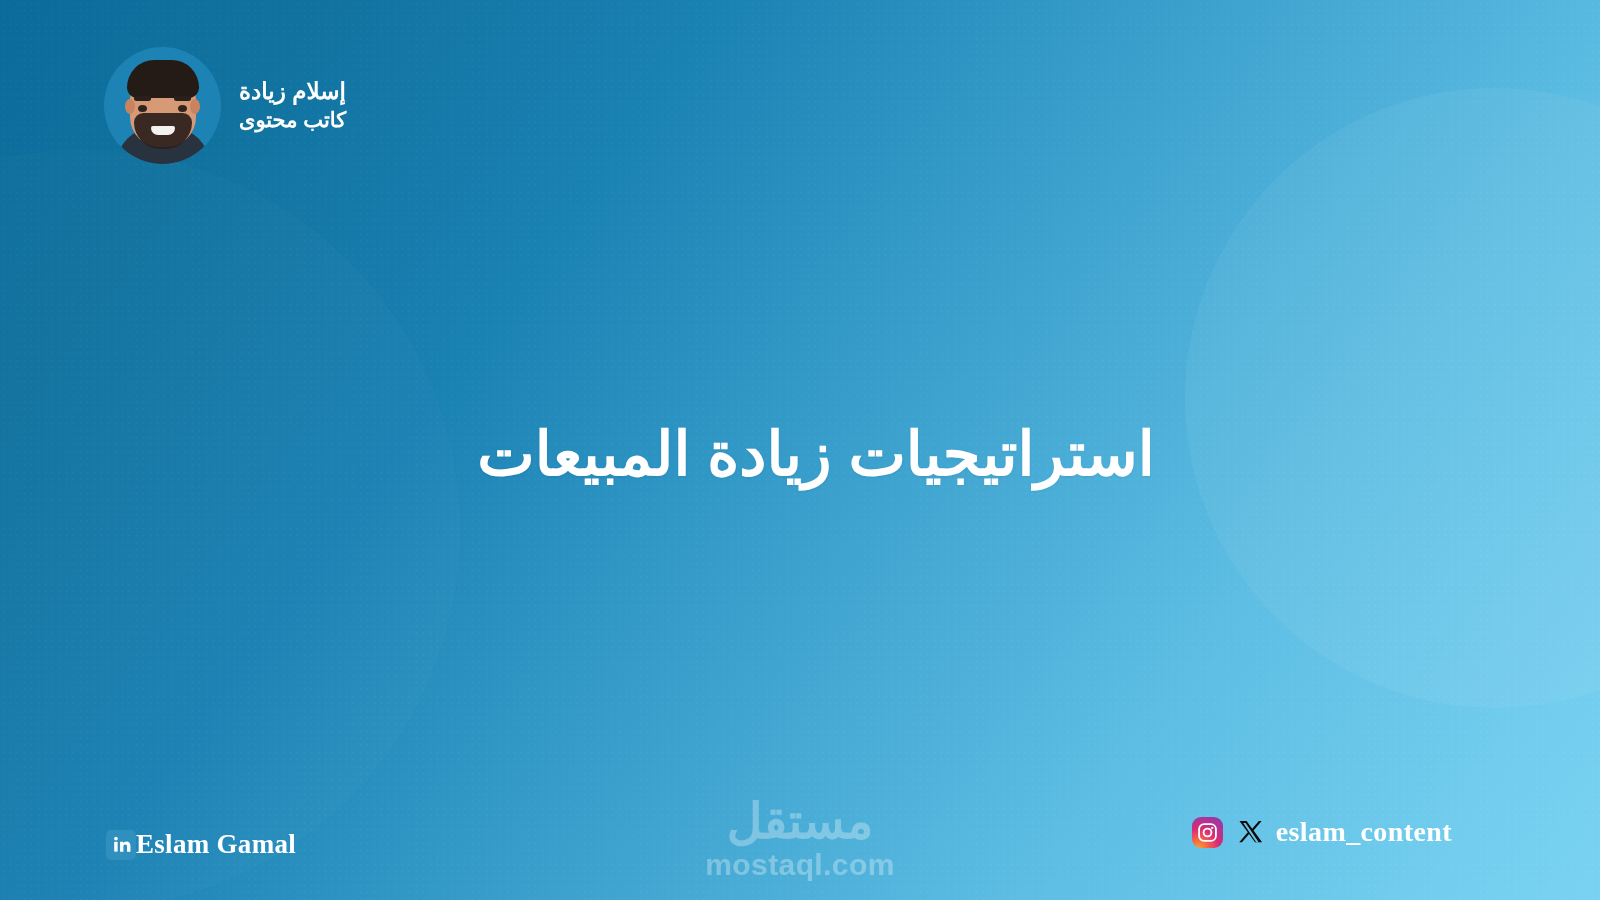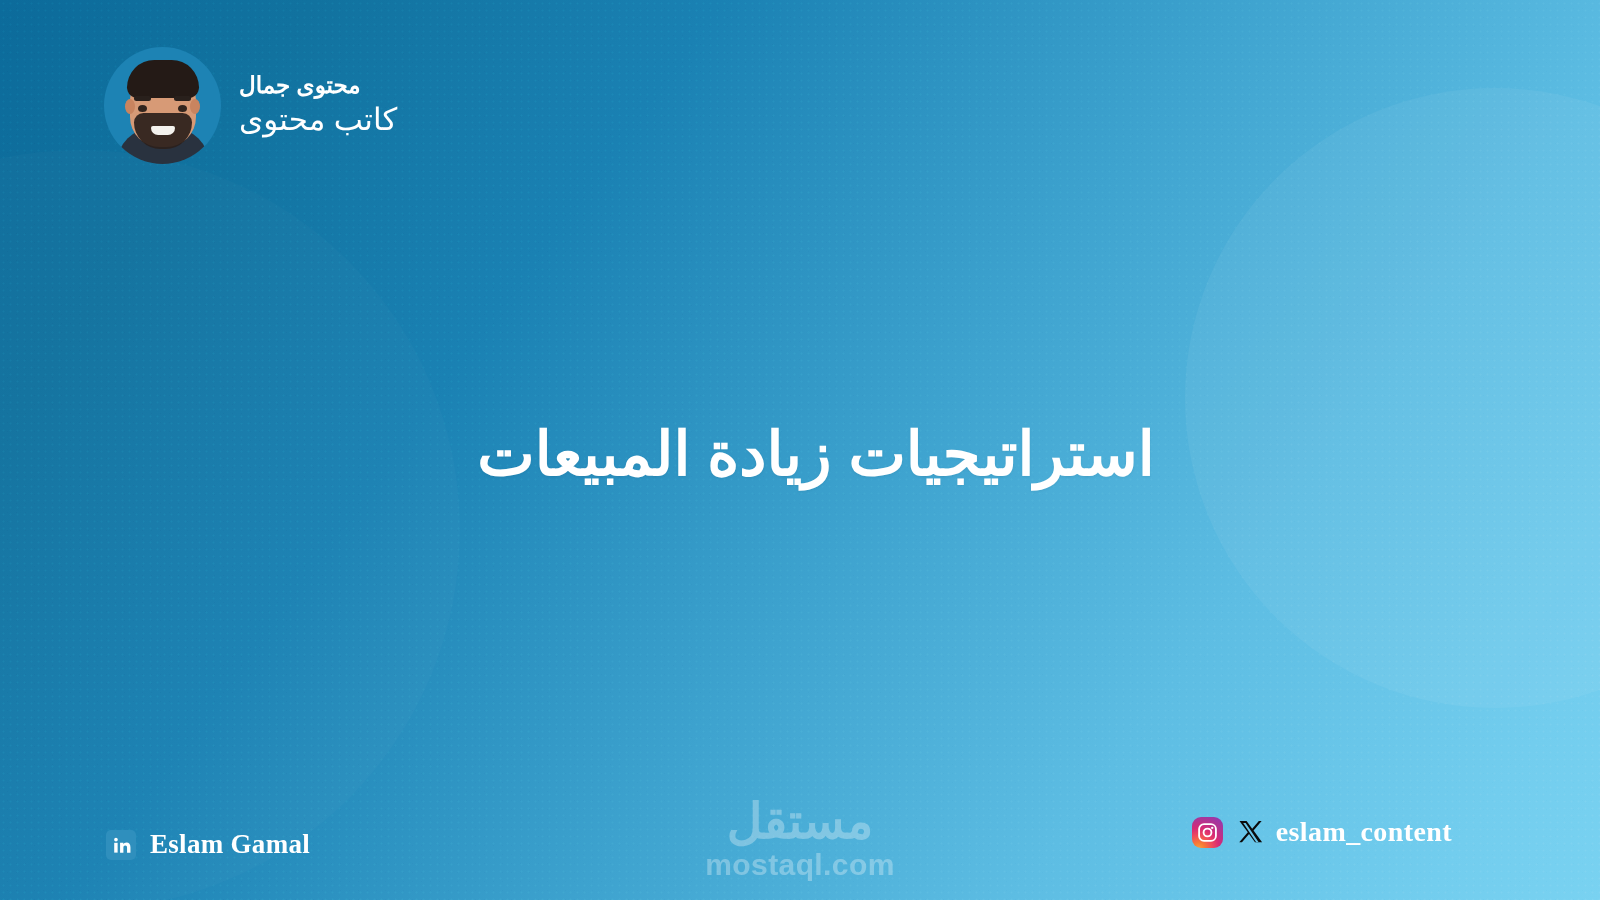--- a/index.html
+++ b/index.html
@@ -193,22 +193,22 @@
     line-height: 1.28;
     color: #ffffff;
     direction: rtl;
   }
   .identity-name {
     font-size: 23px;
     font-weight: 700;
     letter-spacing: 0.2px;
   }
   .identity-role {
-    font-size: 31px;
-    font-weight: 400;
+    font-size: 21px;
+    font-weight: 700;
     letter-spacing: 0.2px;
   }
 
   
   .title-wrap {
     position: absolute;
     left: 0;
     right: 0;
     top: 375px;
     display: flex;
@@ -253,22 +253,21 @@
     color: #ffffff;
     letter-spacing: 0.4px;
   }
 
   
   .footer-left {
     position: absolute;
     left: 106px;
     bottom: 40px;
     display: flex;
-    align-items: flex-end;
-    gap: 14px;
+    align-items: center;
   }
   .li-icon {
     width: 30px;
     height: 30px;
     border-radius: 5px;
     background: #2f8fbd;
     display: flex;
     align-items: center;
     justify-content: center;
     flex: 0 0 auto;
@@ -340,21 +339,21 @@
       <div class="av-ear-r"></div>
       <div class="av-hair"></div>
       <div class="av-brow-l"></div>
       <div class="av-brow-r"></div>
       <div class="av-eye-l"></div>
       <div class="av-eye-r"></div>
       <div class="av-beard"></div>
       <div class="av-mouth"></div>
     </div>
     <div class="identity">
-      <div class="identity-name">محتوى جمال</div>
+      <div class="identity-name">إسلام زيادة</div>
       <div class="identity-role">كاتب محتوى</div>
     </div>
   </div>
 
   <div class="title-wrap">
     <h1 class="main-title">استراتيجيات زيادة المبيعات</h1>
   </div>
 
   <div class="watermark">
     <div class="wm-logo">مستقل</div>

